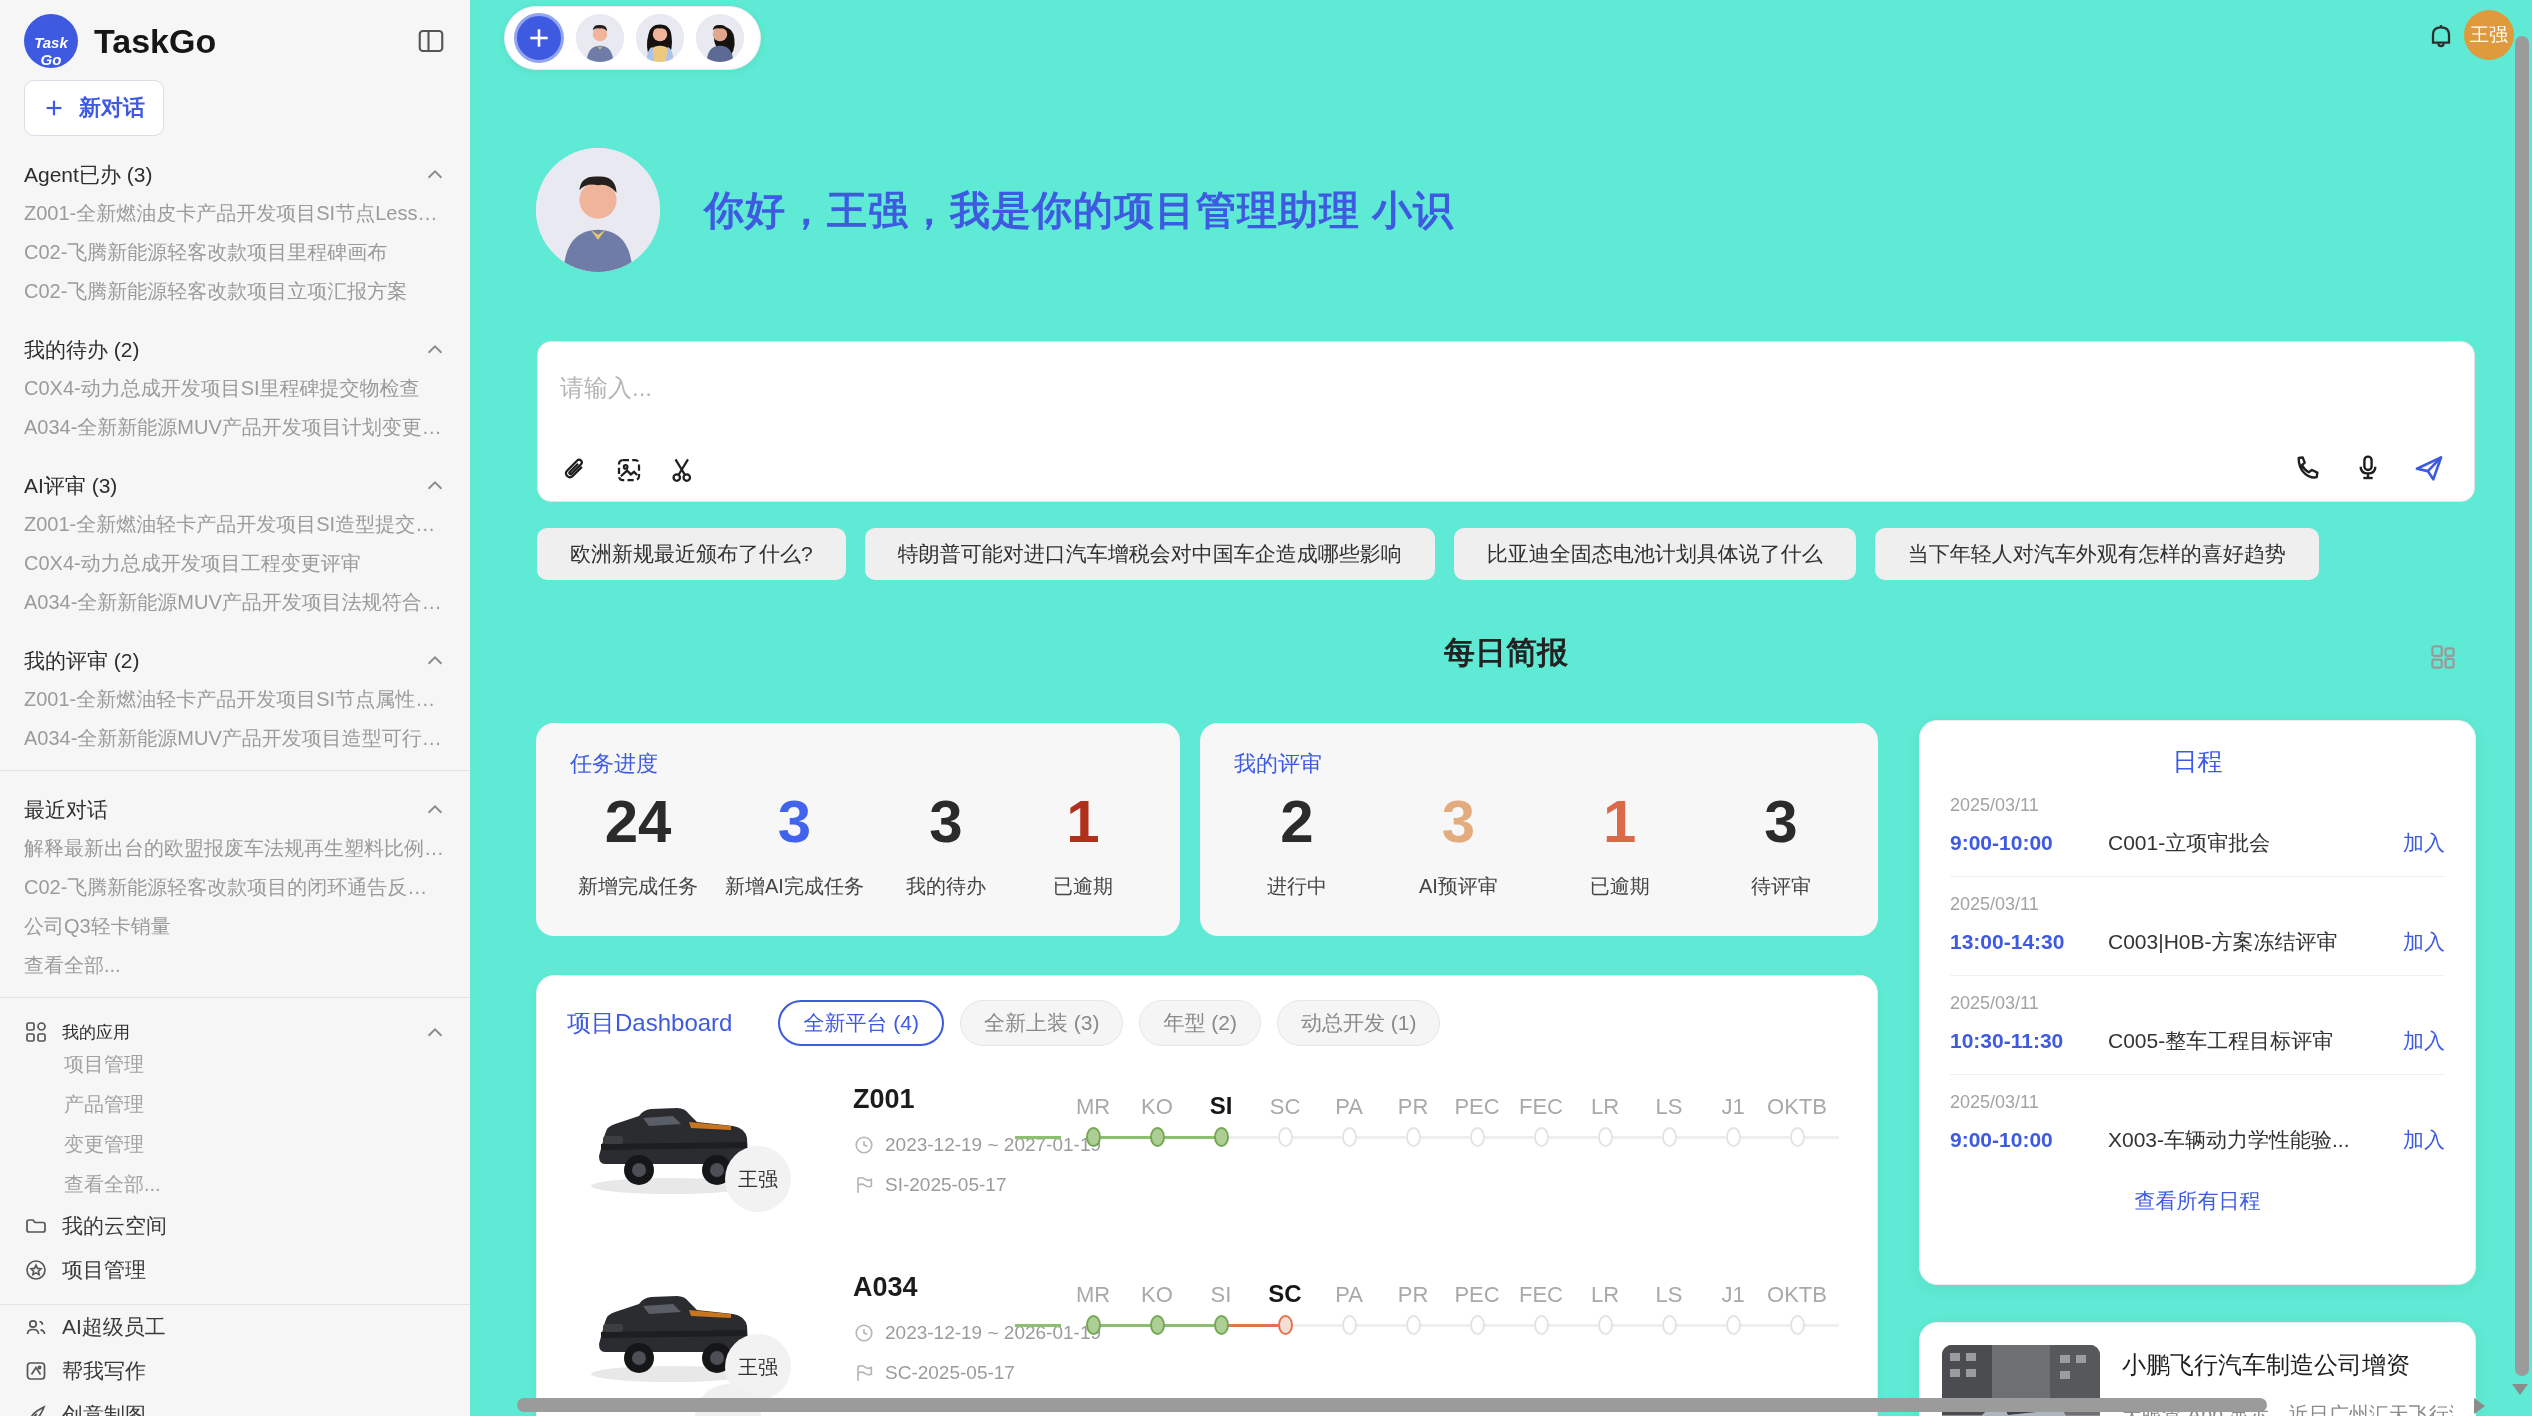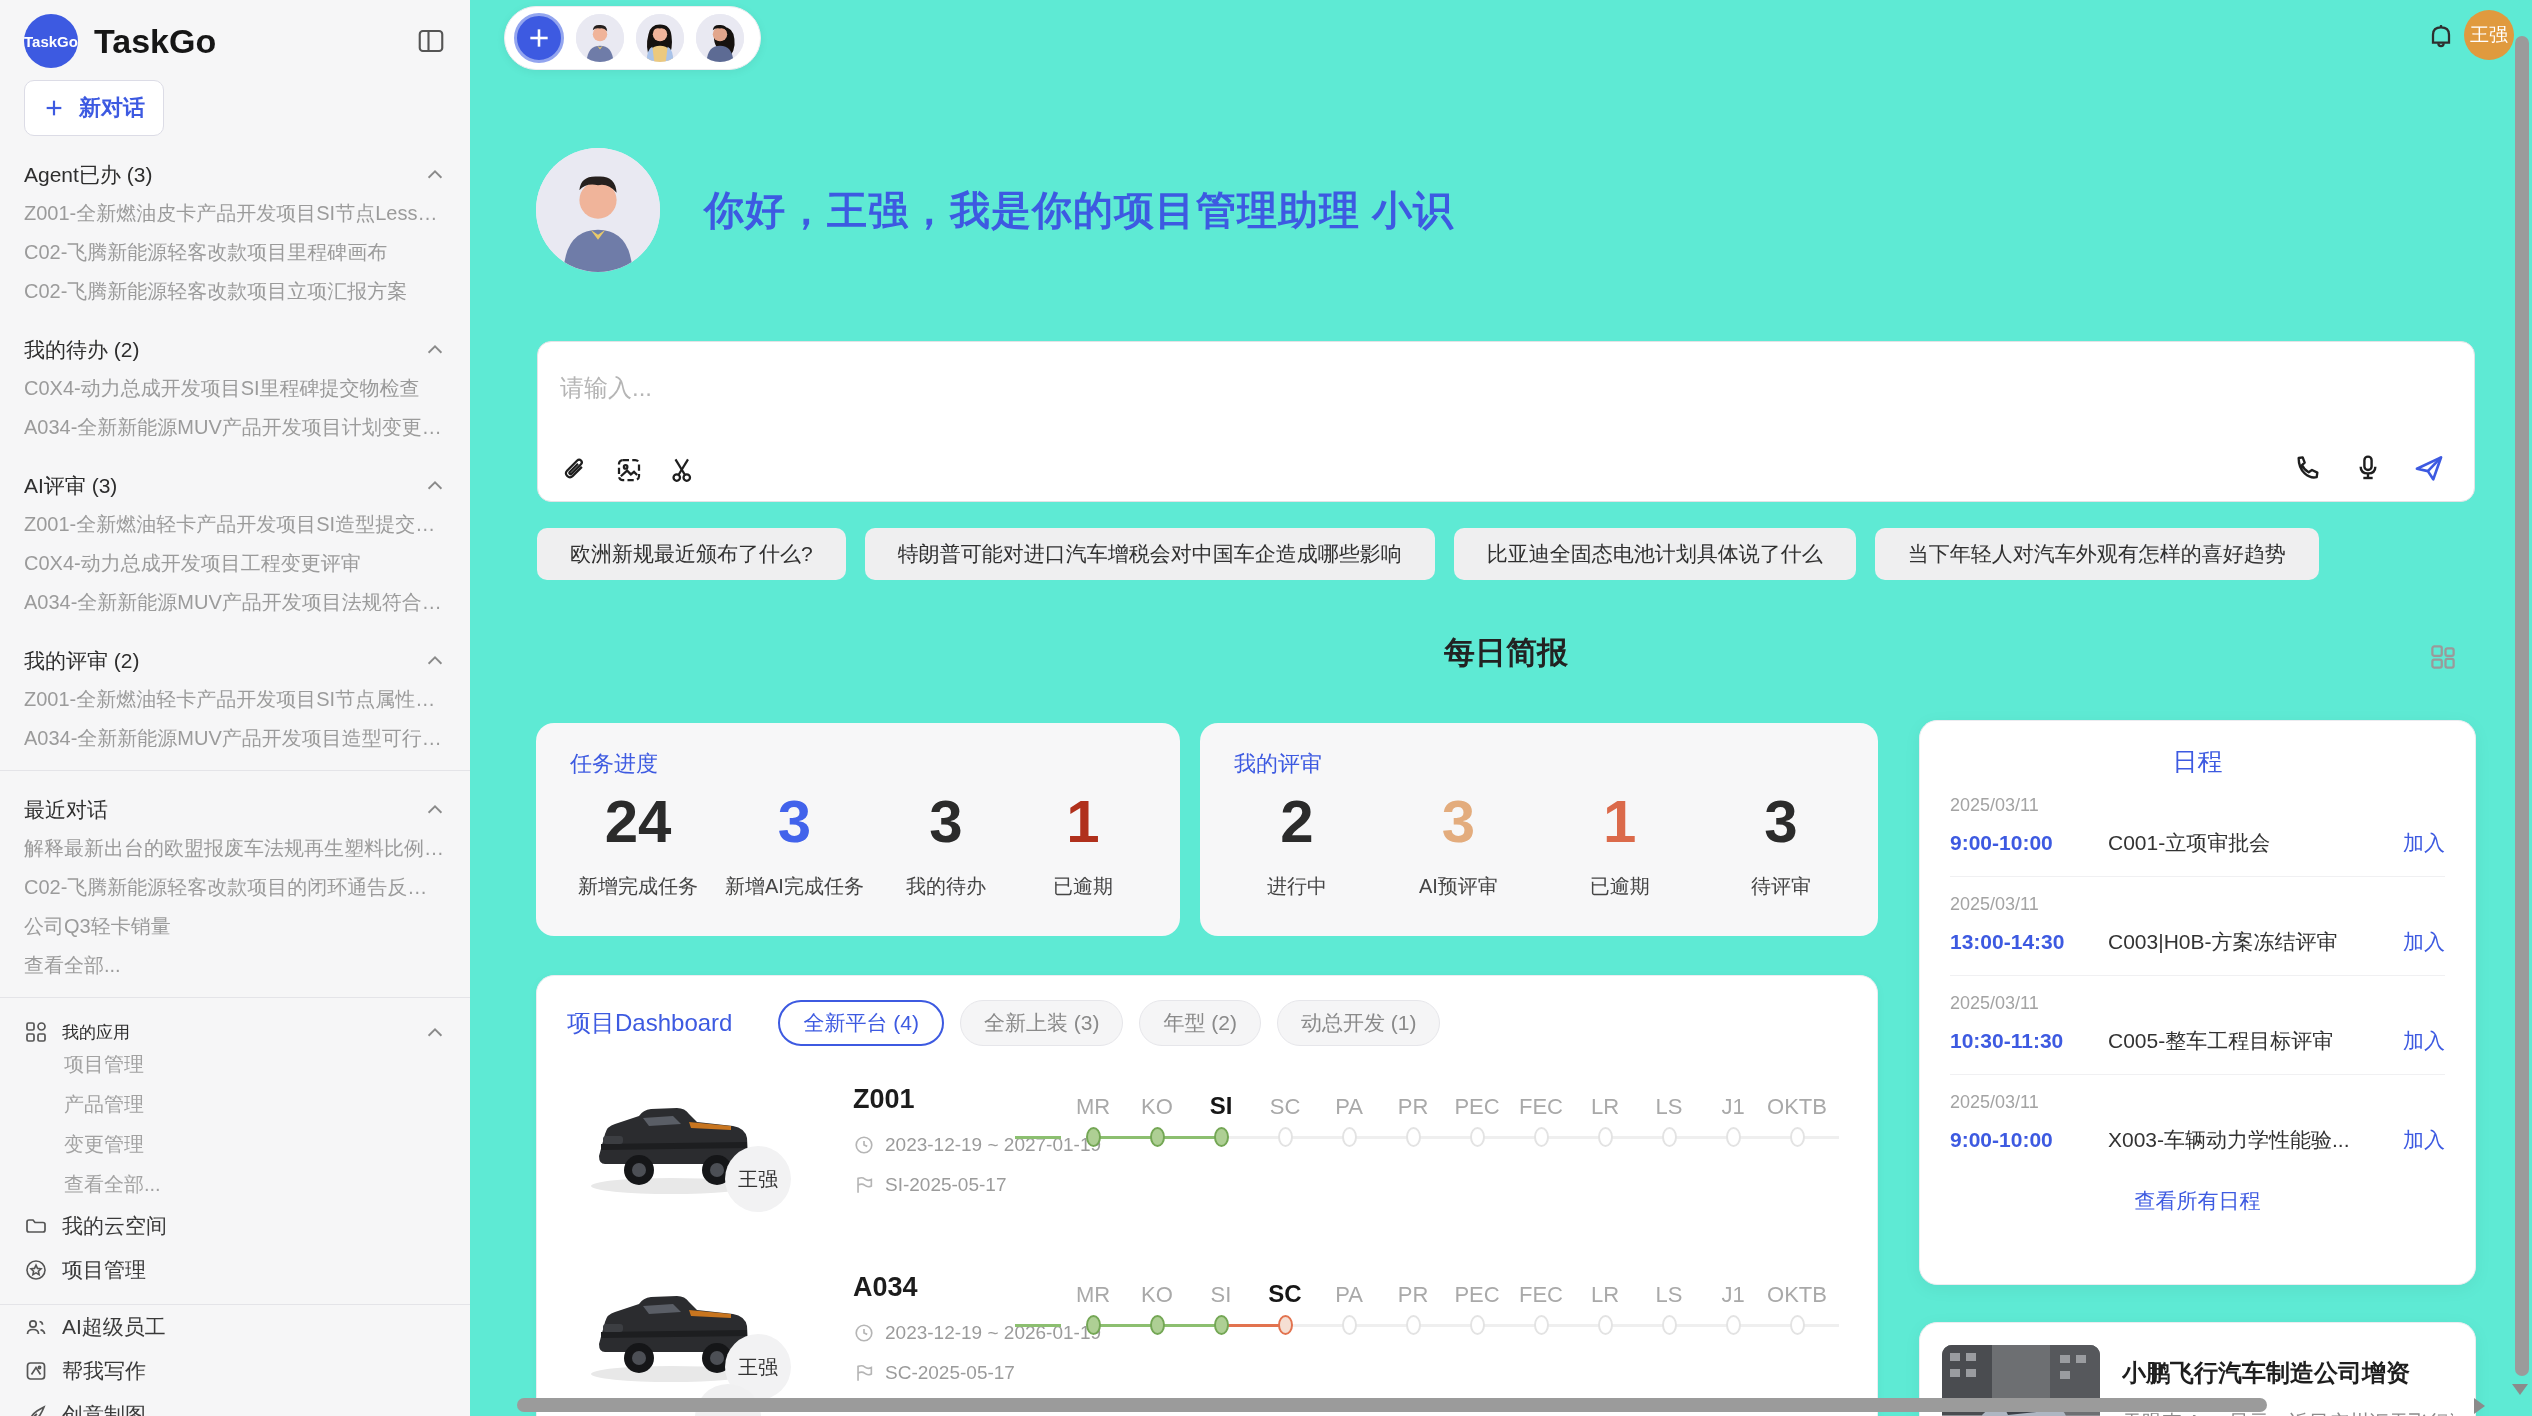--- a/index.html
+++ b/index.html
@@ -2,21 +2,21 @@
 <html><head>
 <meta charset="utf-8">
 <style>
   * { margin:0; padding:0; box-sizing:border-box; }
   html,body { width:2532px; height:1416px; font-family:"Liberation Sans","DejaVu Sans",sans-serif; background:#fff; }
   .app { position:relative; width:2532px; height:1416px; overflow:hidden; background:#fff; }
 
   
   .sidebar { position:absolute; left:0; top:0; width:470px; height:1416px; background:#f6f6f7; padding:10px 24px; overflow:hidden; }
   .logo-row { display:flex; align-items:center; height:62px; }
-  .logo { width:54px; height:54px; border-radius:50%; background:#3D5AE1; color:#fff; display:flex; flex-direction:row; align-items:center; justify-content:flex-start; font-size:15px; line-height:17px; font-weight:700; flex:none; }
+  .logo { width:54px; height:54px; border-radius:50%; background:#3D5AE1; color:#fff; display:flex; flex-direction:column; align-items:center; justify-content:flex-end; font-size:15px; line-height:17px; font-weight:700; flex:none;font-style:italic; }
   .app-title { font-size:34px; font-weight:700; color:#161616; margin-left:16px; }
   .collapse-btn { margin-left:auto; cursor:pointer; display:flex; }
   .new-chat { display:flex; align-items:center; gap:14px; height:56px; background:#fff; border:1px solid #dcdce6; border-radius:10px; color:#3D5AE1; font-size:22px; font-weight:600; padding:0 18px; margin-top:8px; cursor:pointer; }
   .sb-h { display:flex; align-items:center; justify-content:space-between; color:#2e2e2e; font-size:21px; margin-top:20px; height:38px; }
   .sb-item { color:#9b9b9b; font-size:20px; line-height:39px; white-space:nowrap; overflow:hidden; text-overflow:ellipsis; cursor:pointer; }
   .sb-divider { height:1px; background:#e4e4e8; margin:12px -24px 0; }
   .sb-row { display:flex; align-items:center; gap:14px; font-size:21px; color:#3a3a3a; height:44px; cursor:pointer; }
   .sb-row.sub { padding-left:40px; color:#a2a2a2; height:40px; font-size:20px; }
   .sb-row .lab { white-space:nowrap; overflow:hidden; text-overflow:ellipsis; }
   .apps-head { display:flex; align-items:flex-end; gap:14px; font-size:17px; color:#2e2e2e; height:44px; margin-top:2px; }
@@ -90,21 +90,21 @@
   .sit-date { font-size:18px; color:#a3a3a3; }
   .sit-row { display:flex; align-items:center; margin-top:13px; }
   .sit-time { font-size:21px; font-weight:700; color:#3D5AE1; width:158px; flex:none; }
   .sit-title { font-size:21px; color:#333; flex:1; white-space:nowrap; overflow:hidden; text-overflow:ellipsis; }
   .sit-join { font-size:21px; color:#3D5AE1; cursor:pointer; margin-left:14px; }
   .sched-viewall { text-align:center; color:#3D5AE1; font-size:21px; margin-top:14px; cursor:pointer; }
 
   .news { position:absolute; left:1449px; top:1322px; width:557px; height:180px; background:#fff; border:1px solid #ececf0; border-radius:18px; box-shadow:0 4px 18px rgba(0,0,0,.05); padding:22px; display:flex; gap:22px; cursor:pointer; }
   .news-img { width:158px; height:116px; border-radius:10px; overflow:hidden; flex:none; background:#555; }
   .news-body { overflow:hidden; }
-  .news-title { font-size:24px; font-weight:700; color:#1e1e1e; margin-top:12px; white-space:nowrap; }
+  .news-title { font-size:24px; font-weight:400; color:#1e1e1e; margin-top:4px; white-space:nowrap; }
   .news-snippet { font-size:20px; color:#8b8b8b; margin-top:20px; white-space:nowrap; overflow:hidden; }
 
   
   .vscroll { position:absolute; right:3px; top:36px; width:14px; height:1340px; background:#9b9b9b; border-radius:7px; }
   .vs-arrow { position:absolute; right:4px; top:1384px; width:0; height:0; border-left:8px solid transparent; border-right:8px solid transparent; border-top:11px solid #8b8b8b; }
   .hscroll { position:absolute; left:517px; top:1398px; width:1750px; height:14px; background:#9b9b9b; border-radius:7px; }
   .hs-arrow { position:absolute; left:2474px; top:1398px; width:0; height:0; border-top:8px solid transparent; border-bottom:8px solid transparent; border-left:11px solid #8b8b8b; }
 
   svg.icon { display:block; }
 </style>

